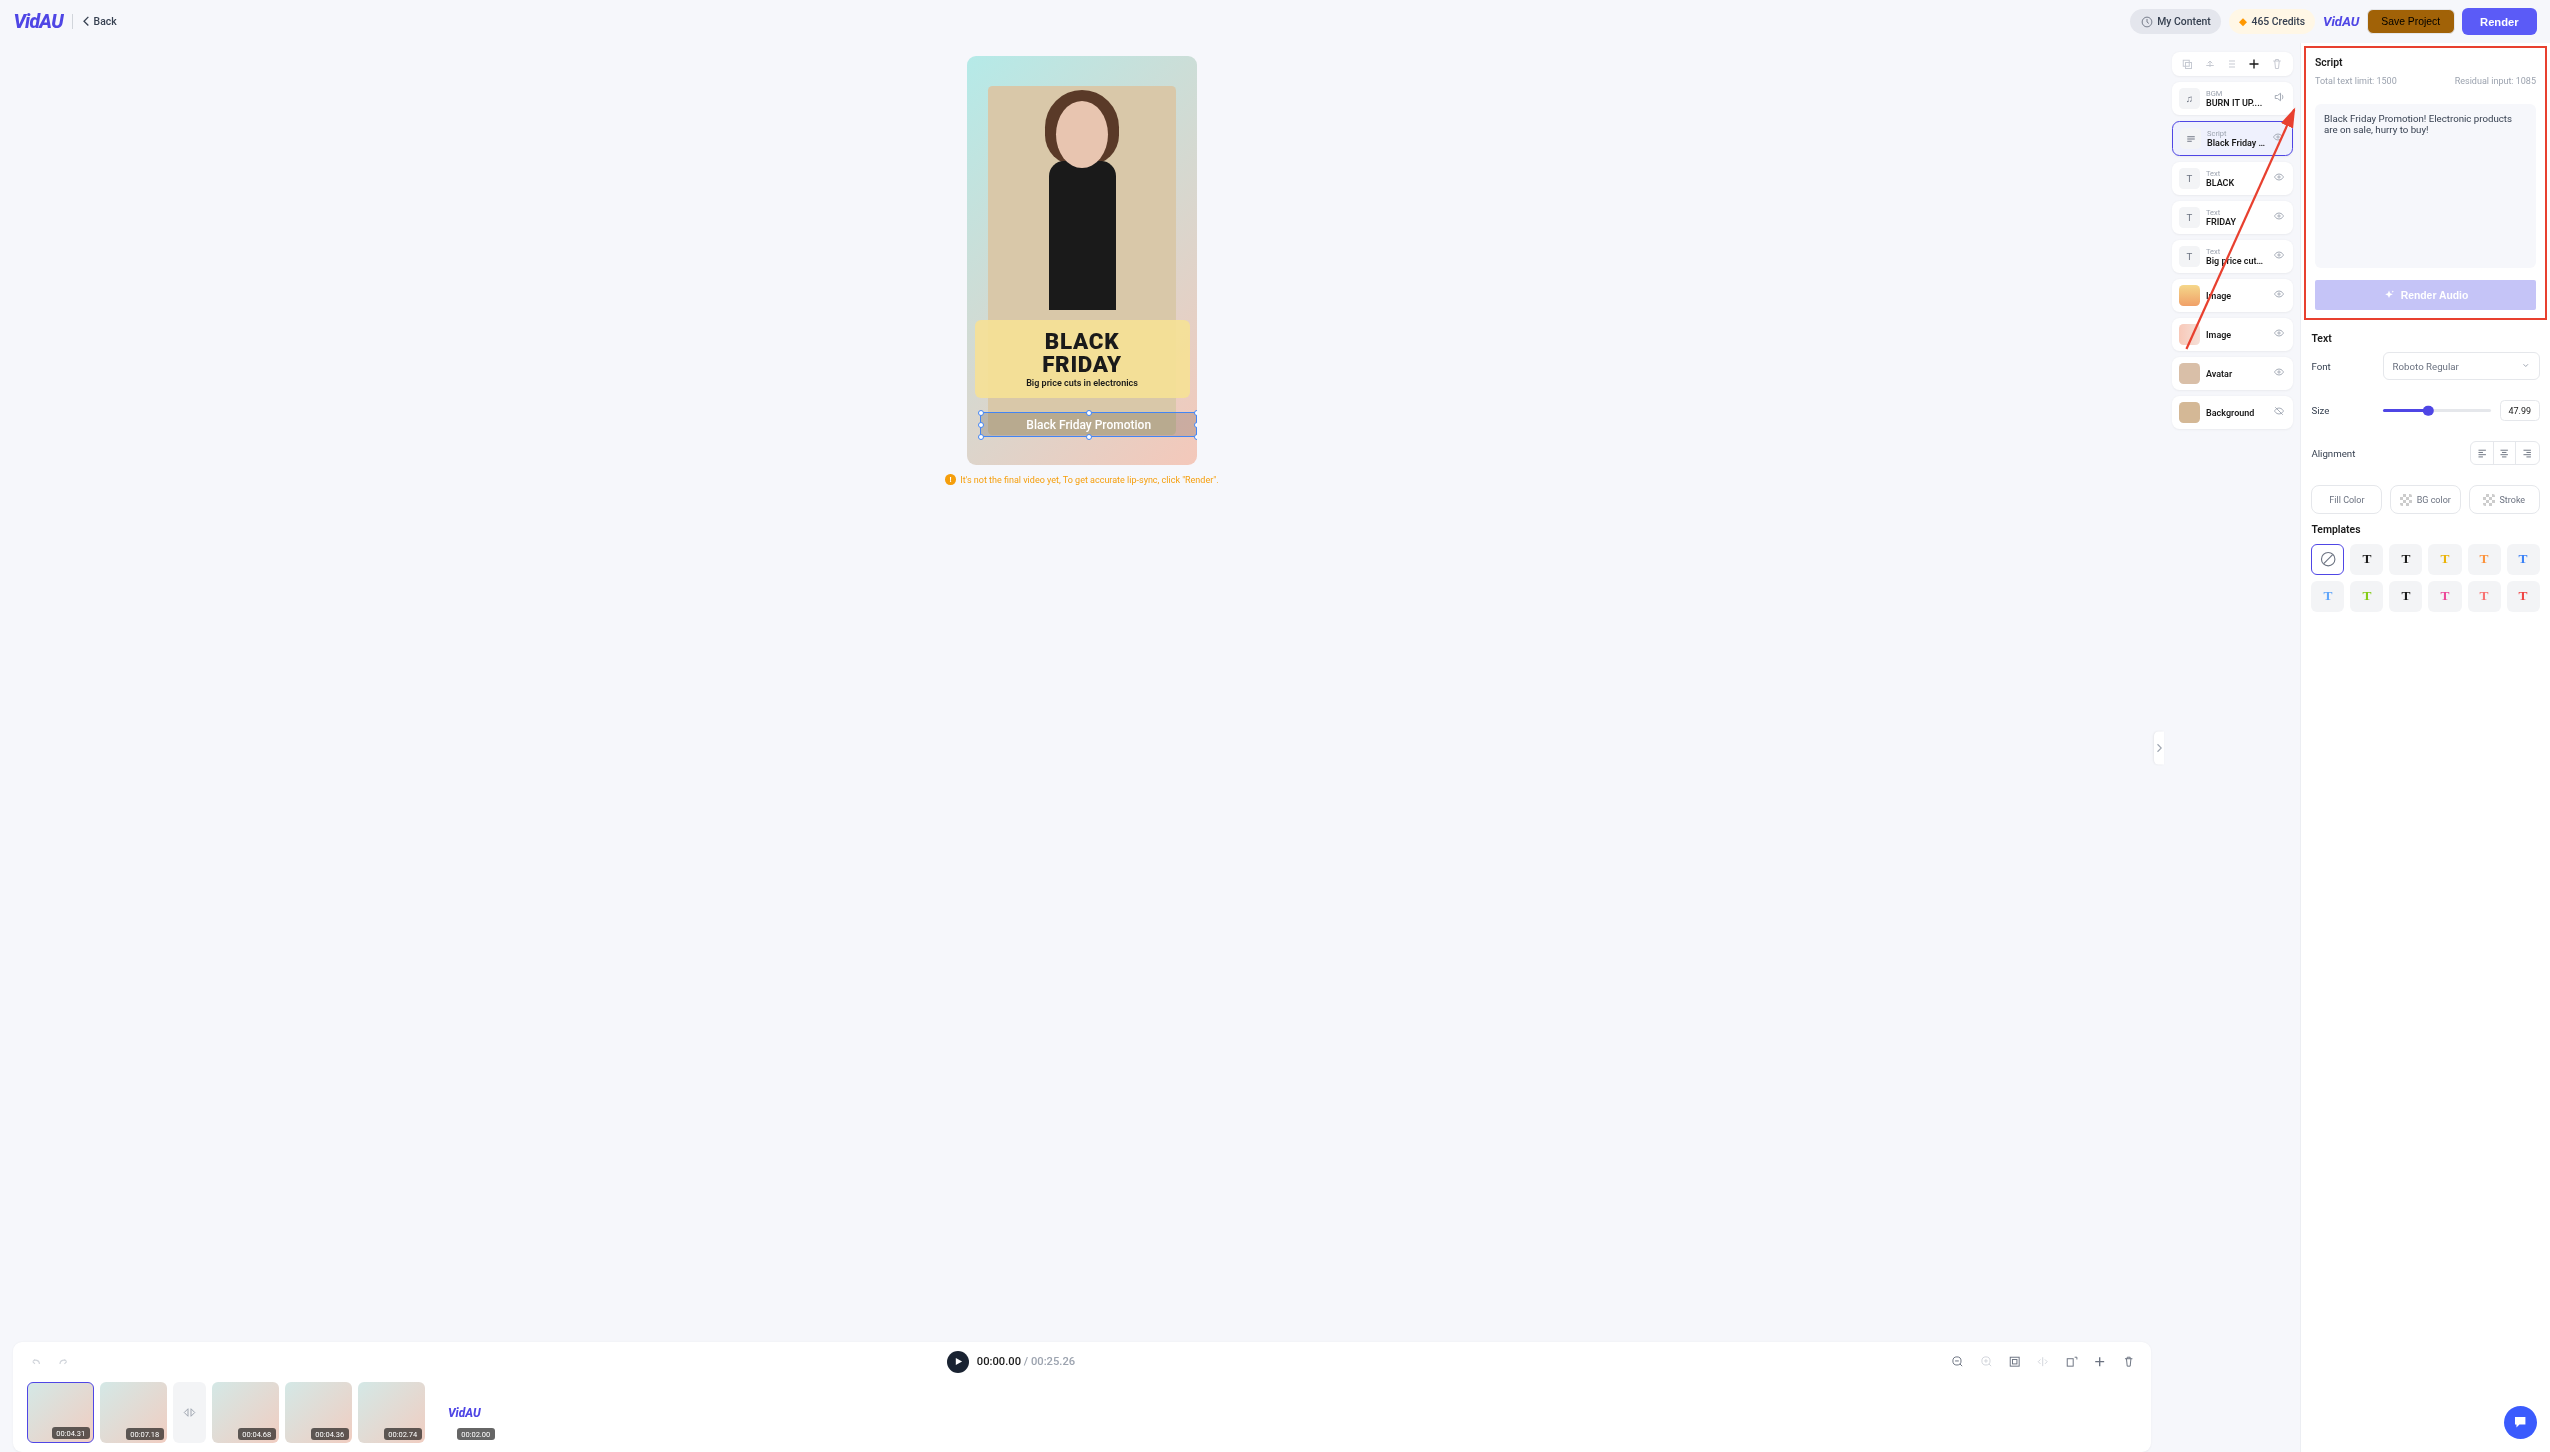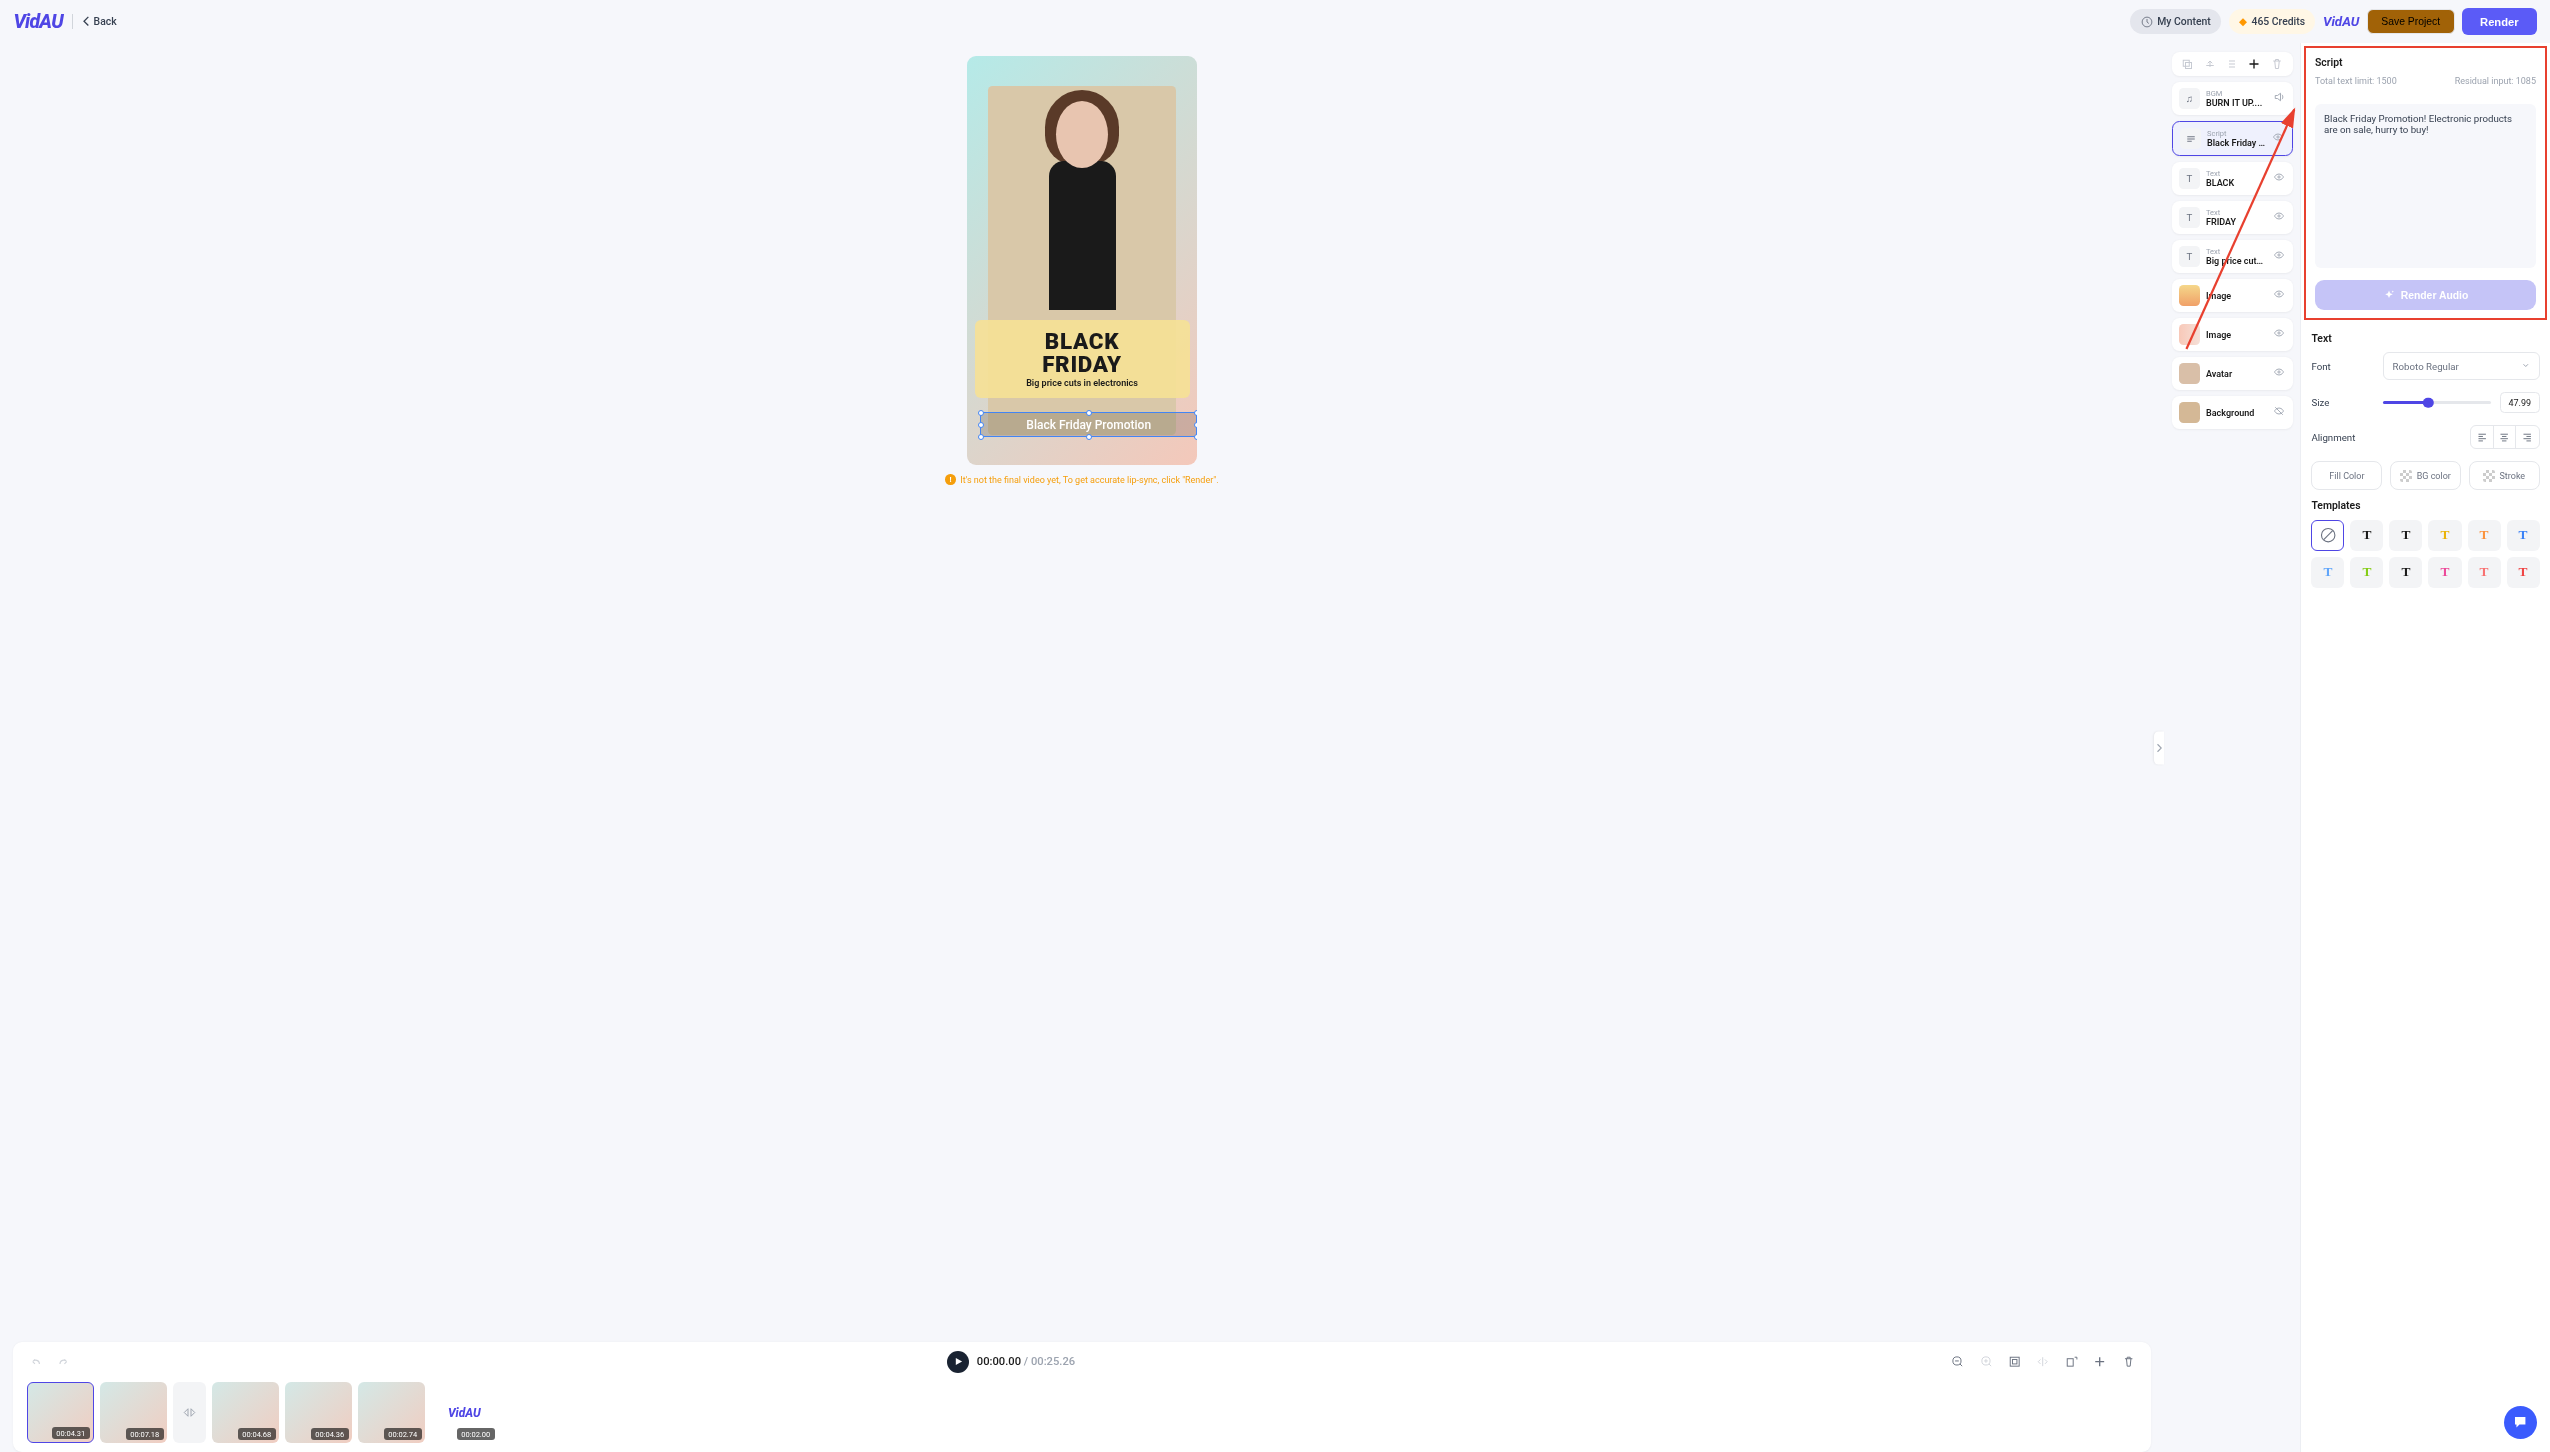--- a/index.html
+++ b/index.html
@@ -76,24 +76,24 @@
 .layer-text { flex: 1; min-width: 0; }
 .layer-label { font-size: 7.5px; color: #9ca3af; }
 .layer-value { font-size: 9px; font-weight: 600; color: #1a1a1a; white-space: nowrap; overflow: hidden; text-overflow: ellipsis; }
 .layer-vis { color: #9ca3af; cursor: pointer; flex-shrink: 0; }
 
 .props-panel { width: 250px; background: #fff; border-left: 0.7px solid #eceef3; display: flex; flex-direction: column; overflow-y: auto; }
 .script-section { border: 2.2px solid #e8402f; margin: 3px; padding: 7.5px 9px; }
 .section-title { font-size: 10.4px; font-weight: 600; margin-bottom: 7.5px; }
 .script-limits { display: flex; justify-content: space-between; font-size: 9px; color: #9ca3af; margin-bottom: 18px; }
 .script-textarea { width: 100%; height: 164px; padding: 9px; border: none; background: #f6f7fb; border-radius: 6px; font-size: 9.7px; resize: none; font-family: inherit; color: #374151; }
-.render-audio-btn { width: 100%; margin-top: 9px; padding: 9px; border: none; border-radius: 9px; background: #c5c4f7; color: #fff; font-size: 10.4px; font-weight: 600; cursor: pointer; display: flex; align-items: center; justify-content: center; gap: 6px; }
+.render-audio-btn { width: 100%; margin-top: 9px; padding: 9px; border: none; border-radius: 2px; background: #c5c4f7; color: #fff; font-size: 10.4px; font-weight: 600; cursor: pointer; display: flex; align-items: center; justify-content: center; gap: 6px; }
 
 .text-section { padding: 9px 10.4px; }
-.prop-row { display: flex; align-items: center; justify-content: space-between; margin-bottom: 12px; }
+.prop-row { display: flex; align-items: center; justify-content: space-between; margin-bottom: 20px; }
 .prop-label { font-size: 9.7px; color: #374151; }
 .font-select { flex: 1; max-width: 157px; padding: 7.5px 9px; border: 0.7px solid #e5e7eb; border-radius: 6px; background: #fff; font-size: 9.7px; color: #6b7280; display: flex; justify-content: space-between; align-items: center; cursor: pointer; }
 .size-row { display: flex; align-items: center; gap: 9px; flex: 1; max-width: 157px; }
 .slider { flex: 1; height: 3px; background: #e5e7eb; border-radius: 1.5px; position: relative; }
 .slider-fill { position: absolute; left: 0; top: 0; bottom: 0; width: 42%; background: #4f46e5; border-radius: 1.5px; }
 .slider-thumb { position: absolute; left: 42%; top: 50%; transform: translate(-50%, -50%); width: 10.4px; height: 10.4px; background: #4f46e5; border-radius: 50%; cursor: pointer; }
 .size-val { padding: 4.5px 7.5px; border: 0.7px solid #e5e7eb; border-radius: 4.5px; font-size: 9px; min-width: 36px; text-align: center; }
 .align-group { display: flex; gap: 0; border: 0.7px solid #e5e7eb; border-radius: 6px; overflow: hidden; }
 .align-btn { width: 22.4px; height: 22.4px; display: flex; align-items: center; justify-content: center; cursor: pointer; color: #6b7280; }
 .align-btn:not(:last-child) { border-right: 0.7px solid #e5e7eb; }

